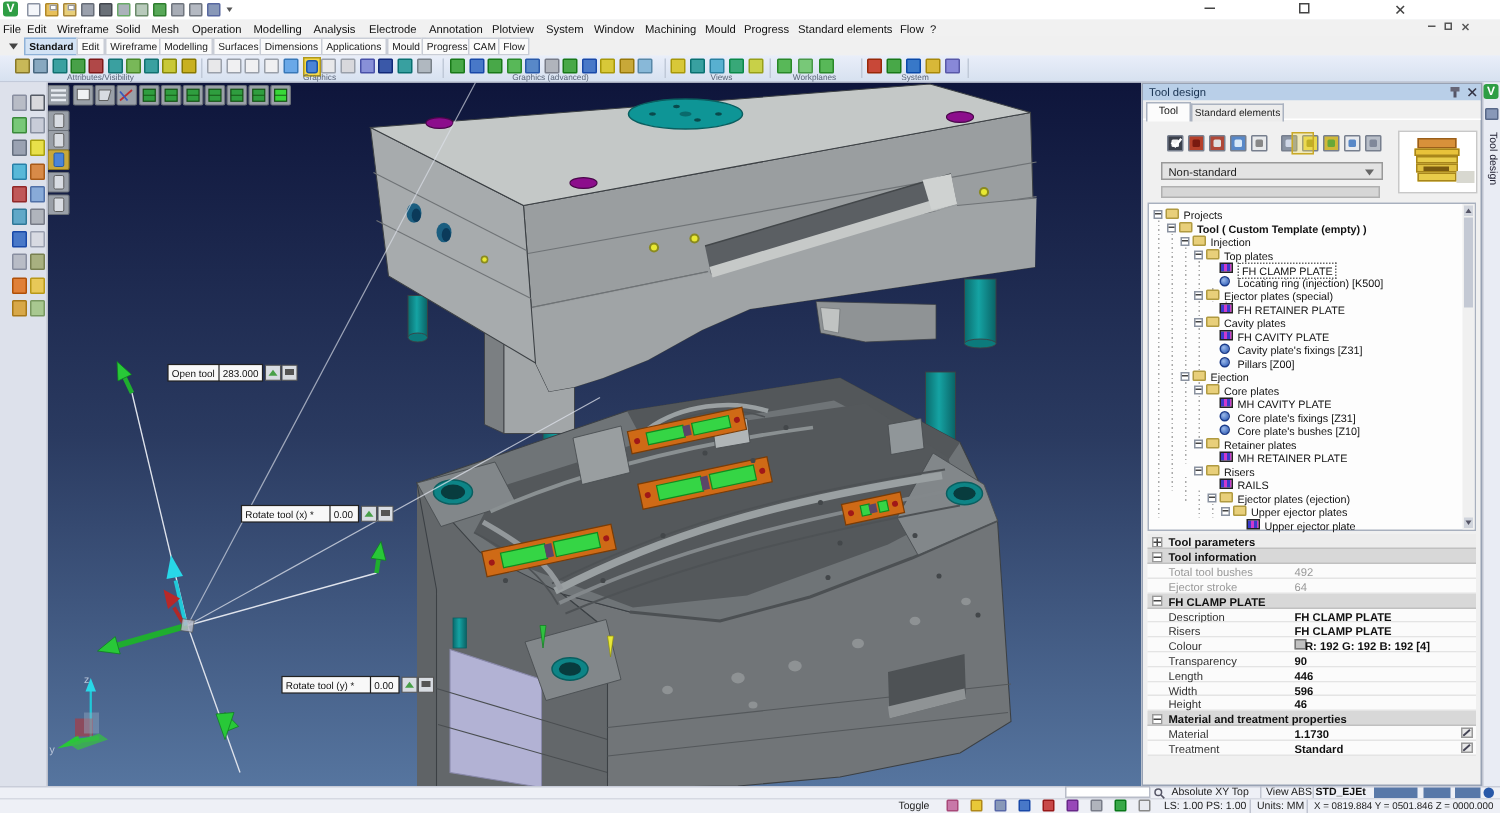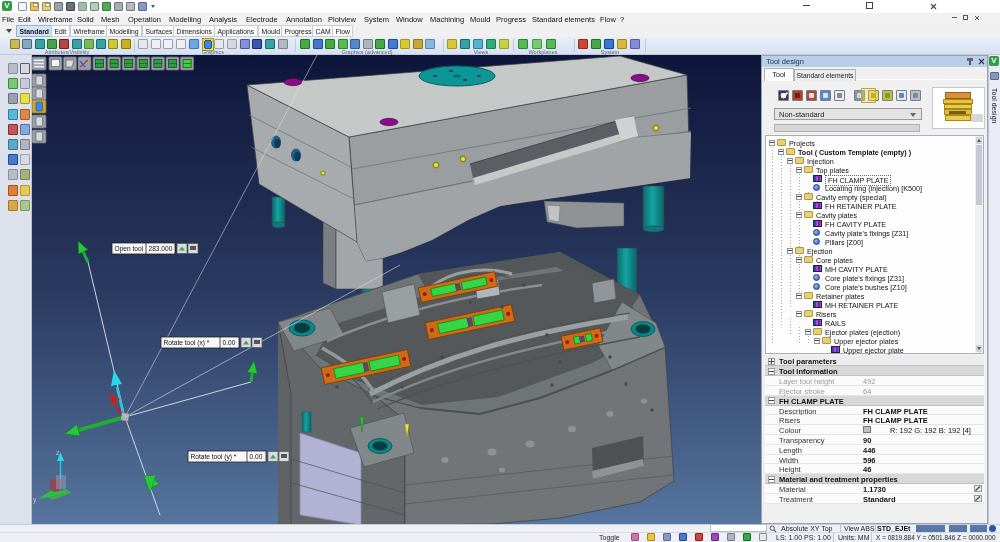--- a/index.html
+++ b/index.html
@@ -475,21 +475,21 @@
 <div class="a" style="left:35px;top:113.0px;width:4px;height:1px;background:#444;"></div>
 <div class="a" style="left:42px;top:110.0px;width:9px;height:7px;background:#e8cf7a;border:1px solid #b09a40;border-radius:1px;"></div>
 <div class="a" style="left:54px;top:109.5px;font-size:7.2px;color:#111;font-weight:normal;white-space:nowrap;">Top plates</div>
 <div class="a" style="left:51px;top:119.0px;width:9px;height:7px;background:repeating-linear-gradient(90deg,#3a3acc 0,#3a3acc 2px,#cc3acc 2px,#cc3acc 4px);border:1px solid #222;"></div>
 <div class="a" style="left:63px;top:118.5px;font-size:7.2px;color:#111;font-weight:normal;white-space:nowrap;background:#fff;border:1px dotted #666;padding:0 2px;">FH CLAMP PLATE</div>
 <div class="a" style="left:51px;top:128.0px;width:7px;height:7px;background:radial-gradient(circle at 35% 35%, #9ab8e8, #2858b8);border-radius:50%;border:1px solid #1a3a88;"></div>
 <div class="a" style="left:63px;top:127.5px;font-size:7.2px;color:#111;font-weight:normal;white-space:nowrap;">Locating ring (injection) [K500]</div>
 <div class="a" style="left:34px;top:137.5px;width:6px;height:6px;border:1px solid #8a92a0;background:#fff;"></div>
 <div class="a" style="left:35px;top:140.0px;width:4px;height:1px;background:#444;"></div>
 <div class="a" style="left:42px;top:137.0px;width:9px;height:7px;background:#e8cf7a;border:1px solid #b09a40;border-radius:1px;"></div>
-<div class="a" style="left:54px;top:136.5px;font-size:7.2px;color:#111;font-weight:normal;white-space:nowrap;">Cavity empty (special)</div>
+<div class="a" style="left:54px;top:136.5px;font-size:7.2px;color:#111;font-weight:normal;white-space:nowrap;">Ejector plates (special)</div>
 <div class="a" style="left:51px;top:146.0px;width:9px;height:7px;background:repeating-linear-gradient(90deg,#3a3acc 0,#3a3acc 2px,#cc3acc 2px,#cc3acc 4px);border:1px solid #222;"></div>
 <div class="a" style="left:63px;top:145.5px;font-size:7.2px;color:#111;font-weight:normal;white-space:nowrap;">FH RETAINER PLATE</div>
 <div class="a" style="left:34px;top:155.5px;width:6px;height:6px;border:1px solid #8a92a0;background:#fff;"></div>
 <div class="a" style="left:35px;top:158.0px;width:4px;height:1px;background:#444;"></div>
 <div class="a" style="left:42px;top:155.0px;width:9px;height:7px;background:#e8cf7a;border:1px solid #b09a40;border-radius:1px;"></div>
 <div class="a" style="left:54px;top:154.5px;font-size:7.2px;color:#111;font-weight:normal;white-space:nowrap;">Cavity plates</div>
 <div class="a" style="left:51px;top:164.0px;width:9px;height:7px;background:repeating-linear-gradient(90deg,#3a3acc 0,#3a3acc 2px,#cc3acc 2px,#cc3acc 4px);border:1px solid #222;"></div>
 <div class="a" style="left:63px;top:163.5px;font-size:7.2px;color:#111;font-weight:normal;white-space:nowrap;">FH CAVITY PLATE</div>
 <div class="a" style="left:51px;top:173.0px;width:7px;height:7px;background:radial-gradient(circle at 35% 35%, #9ab8e8, #2858b8);border-radius:50%;border:1px solid #1a3a88;"></div>
 <div class="a" style="left:63px;top:172.5px;font-size:7.2px;color:#111;font-weight:normal;white-space:nowrap;text-align:center;">Cavity plate's fixings [Z31]</div>
@@ -535,39 +535,39 @@
 <div class="a" style="left:3px;top:300.0px;width:219px;height:10px;background:#ececec;border-bottom:1px solid #c0c0c0;"></div>
 <div class="a" style="left:6px;top:301.5px;width:7px;height:7px;border:1px solid #999;background:#fff;"></div>
 <div class="a" style="left:7px;top:304.5px;width:5px;height:1px;background:#444;"></div>
 <div class="a" style="left:9px;top:302.5px;width:1px;height:5px;background:#444;"></div>
 <div class="a" style="left:17px;top:301.0px;font-size:7.5px;font-weight:bold;color:#111;white-space:nowrap;">Tool parameters</div>
 <div class="a" style="left:3px;top:310.0px;width:219px;height:10px;background:#d8d8d8;border-bottom:1px solid #c0c0c0;"></div>
 <div class="a" style="left:6px;top:311.5px;width:7px;height:7px;border:1px solid #999;background:#fff;"></div>
 <div class="a" style="left:7px;top:314.5px;width:5px;height:1px;background:#444;"></div>
 <div class="a" style="left:17px;top:311.0px;font-size:7.5px;font-weight:bold;color:#111;white-space:nowrap;">Tool information</div>
 <div class="a" style="left:3px;top:320.0px;width:219px;height:9.8px;background:#fbfbfb;border-bottom:1px solid #e4e4e4;"></div>
-<div class="a" style="left:17px;top:321.0px;font-size:7.5px;color:#999;white-space:nowrap;">Layer tool height</div>
+<div class="a" style="left:17px;top:321.0px;font-size:7.5px;color:#999;white-space:nowrap;">Total tool bushes</div>
 <div class="a" style="left:101px;top:321.0px;font-size:7.5px;color:#999;font-weight:normal;white-space:nowrap;">492</div>
 <div class="a" style="left:3px;top:329.8px;width:219px;height:9.8px;background:#fbfbfb;border-bottom:1px solid #e4e4e4;"></div>
 <div class="a" style="left:17px;top:330.8px;font-size:7.5px;color:#999;white-space:nowrap;">Ejector stroke</div>
 <div class="a" style="left:101px;top:330.8px;font-size:7.5px;color:#999;font-weight:normal;white-space:nowrap;">64</div>
 <div class="a" style="left:3px;top:339.6px;width:219px;height:10px;background:#d8d8d8;border-bottom:1px solid #c0c0c0;"></div>
 <div class="a" style="left:6px;top:341.1px;width:7px;height:7px;border:1px solid #999;background:#fff;"></div>
 <div class="a" style="left:7px;top:344.1px;width:5px;height:1px;background:#444;"></div>
 <div class="a" style="left:17px;top:340.6px;font-size:7.5px;font-weight:bold;color:#111;white-space:nowrap;">FH CLAMP PLATE</div>
 <div class="a" style="left:3px;top:349.6px;width:219px;height:9.8px;background:#fbfbfb;border-bottom:1px solid #e4e4e4;"></div>
 <div class="a" style="left:17px;top:350.6px;font-size:7.5px;color:#333;white-space:nowrap;">Description</div>
 <div class="a" style="left:101px;top:350.6px;font-size:7.5px;color:#111;font-weight:bold;white-space:nowrap;">FH CLAMP PLATE</div>
 <div class="a" style="left:3px;top:359.40000000000003px;width:219px;height:9.8px;background:#fbfbfb;border-bottom:1px solid #e4e4e4;"></div>
 <div class="a" style="left:17px;top:360.40000000000003px;font-size:7.5px;color:#333;white-space:nowrap;">Risers</div>
 <div class="a" style="left:101px;top:360.40000000000003px;font-size:7.5px;color:#111;font-weight:bold;white-space:nowrap;">FH CLAMP PLATE</div>
 <div class="a" style="left:3px;top:369.20000000000005px;width:219px;height:9.8px;background:#fbfbfb;border-bottom:1px solid #e4e4e4;"></div>
 <div class="a" style="left:17px;top:370.20000000000005px;font-size:7.5px;color:#333;white-space:nowrap;">Colour</div>
 <div class="a" style="left:101px;top:370.20000000000005px;width:8px;height:7px;background:#c0c0c0;border:1px solid #777;"></div>
-<div class="a" style="left:128px;top:370.20000000000005px;font-size:7.5px;color:#111;font-weight:normal;white-space:nowrap;">R: 192 G: 192 B: 192 [4]</div>
+<div class="a" style="left:108px;top:370.20000000000005px;font-size:7.5px;color:#111;font-weight:bold;white-space:nowrap;">R: 192 G: 192 B: 192 [4]</div>
 <div class="a" style="left:3px;top:379.00000000000006px;width:219px;height:9.8px;background:#fbfbfb;border-bottom:1px solid #e4e4e4;"></div>
 <div class="a" style="left:17px;top:380.00000000000006px;font-size:7.5px;color:#333;white-space:nowrap;">Transparency</div>
 <div class="a" style="left:101px;top:380.00000000000006px;font-size:7.5px;color:#111;font-weight:bold;white-space:nowrap;">90</div>
 <div class="a" style="left:3px;top:388.80000000000007px;width:219px;height:9.8px;background:#fbfbfb;border-bottom:1px solid #e4e4e4;"></div>
 <div class="a" style="left:17px;top:389.80000000000007px;font-size:7.5px;color:#333;white-space:nowrap;">Length</div>
 <div class="a" style="left:101px;top:389.80000000000007px;font-size:7.5px;color:#111;font-weight:bold;white-space:nowrap;">446</div>
 <div class="a" style="left:3px;top:398.6000000000001px;width:219px;height:9.8px;background:#fbfbfb;border-bottom:1px solid #e4e4e4;"></div>
 <div class="a" style="left:17px;top:399.6000000000001px;font-size:7.5px;color:#333;white-space:nowrap;">Width</div>
 <div class="a" style="left:101px;top:399.6000000000001px;font-size:7.5px;color:#111;font-weight:bold;white-space:nowrap;">596</div>
 <div class="a" style="left:3px;top:408.4000000000001px;width:219px;height:9.8px;background:#fbfbfb;border-bottom:1px solid #e4e4e4;"></div>

